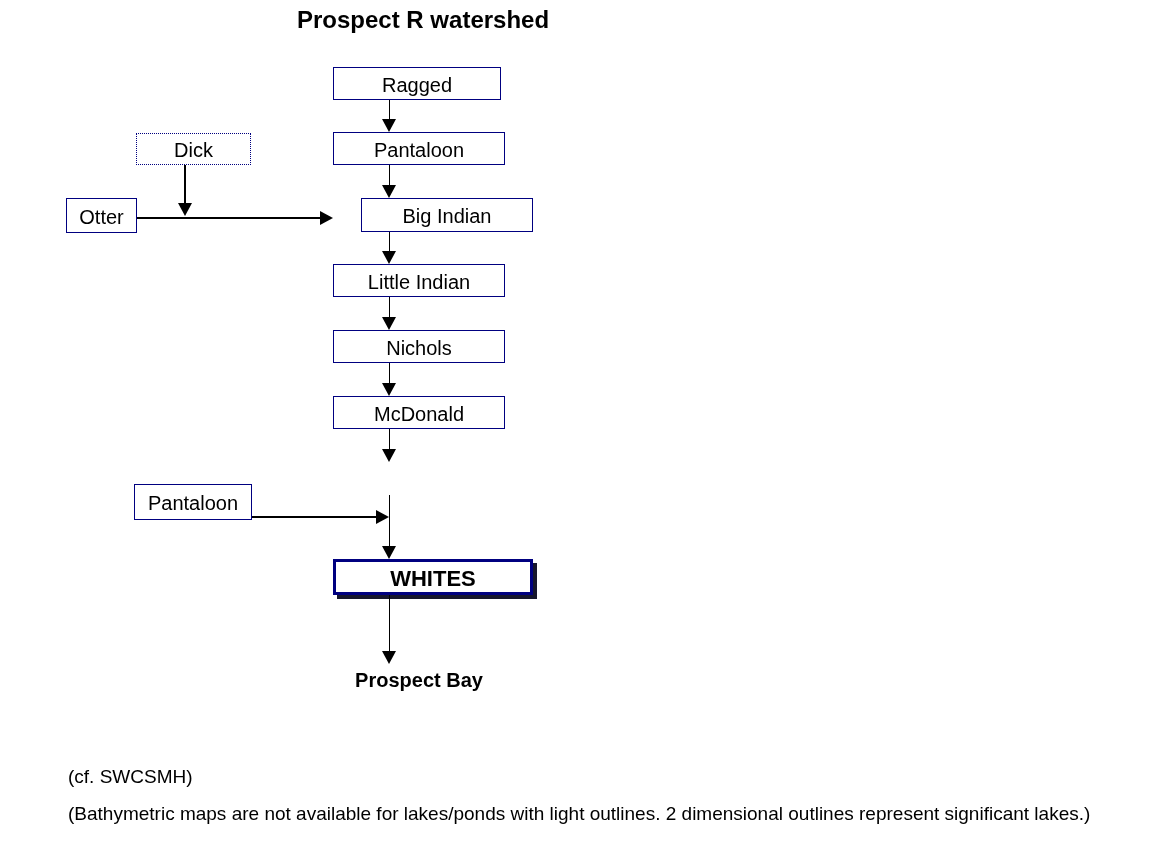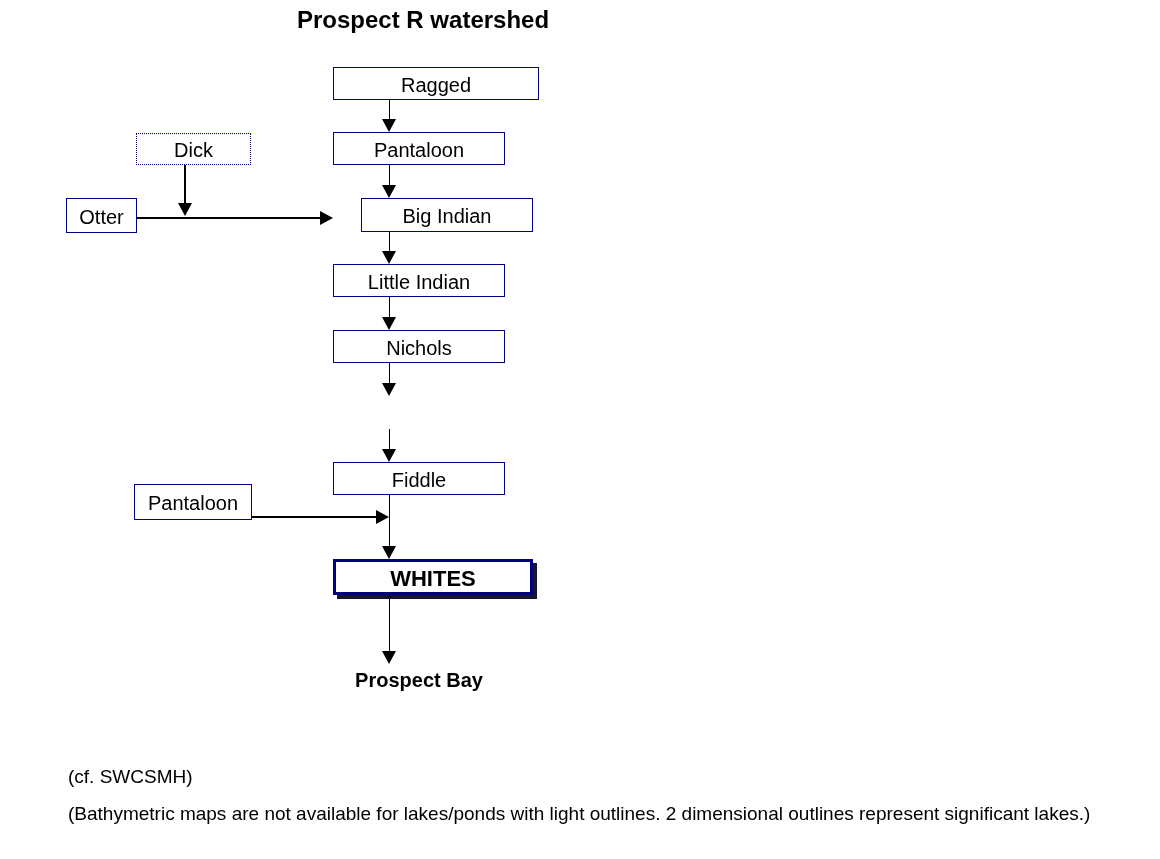--- a/index.html
+++ b/index.html
@@ -89,37 +89,37 @@
   .note.line1 { top: 766px; }
   .note.line2 { top: 803px; }
 </style>
 </head>
 <body>
 
 <div class="canvas">
 
   <div class="title">Prospect R watershed</div>
 
-  <div class="box" style="left:333px; top:67px;  width:206px; height:33px;">
+  <div class="box" style="left:333px; top:67px;  width:168px; height:33px;">
     <span>Ragged</span>
   </div>
   <div class="box" style="left:333px; top:132px; width:172px; height:33px;">
     <span>Pantaloon</span>
   </div>
   <div class="box" style="left:333px; top:198px; width:172px; height:34px;margin-left:28px;">
     <span>Big Indian</span>
   </div>
   <div class="box" style="left:333px; top:264px; width:172px; height:33px;">
     <span>Little Indian</span>
   </div>
   <div class="box" style="left:333px; top:330px; width:172px; height:33px;">
     <span>Nichols</span>
   </div>
-  <div class="box" style="left:333px; top:462px; width:172px; height:33px;">
-    <span>Fiddle</span>
+  <div class="box" style="left:333px; top:396px; width:172px; height:33px;">
+    <span>McDonald</span>
   </div>
   <div class="box whites" style="left:333px; top:559px; width:200px; height:36px;">
     <span>WHITES</span>
   </div>
 
   <div class="box dotted" style="left:136px; top:133px; width:115px; height:32px;">
     <span>Dick</span>
   </div>
   <div class="box" style="left:66px; top:198px; width:71px; height:35px;">
     <span>Otter</span>

